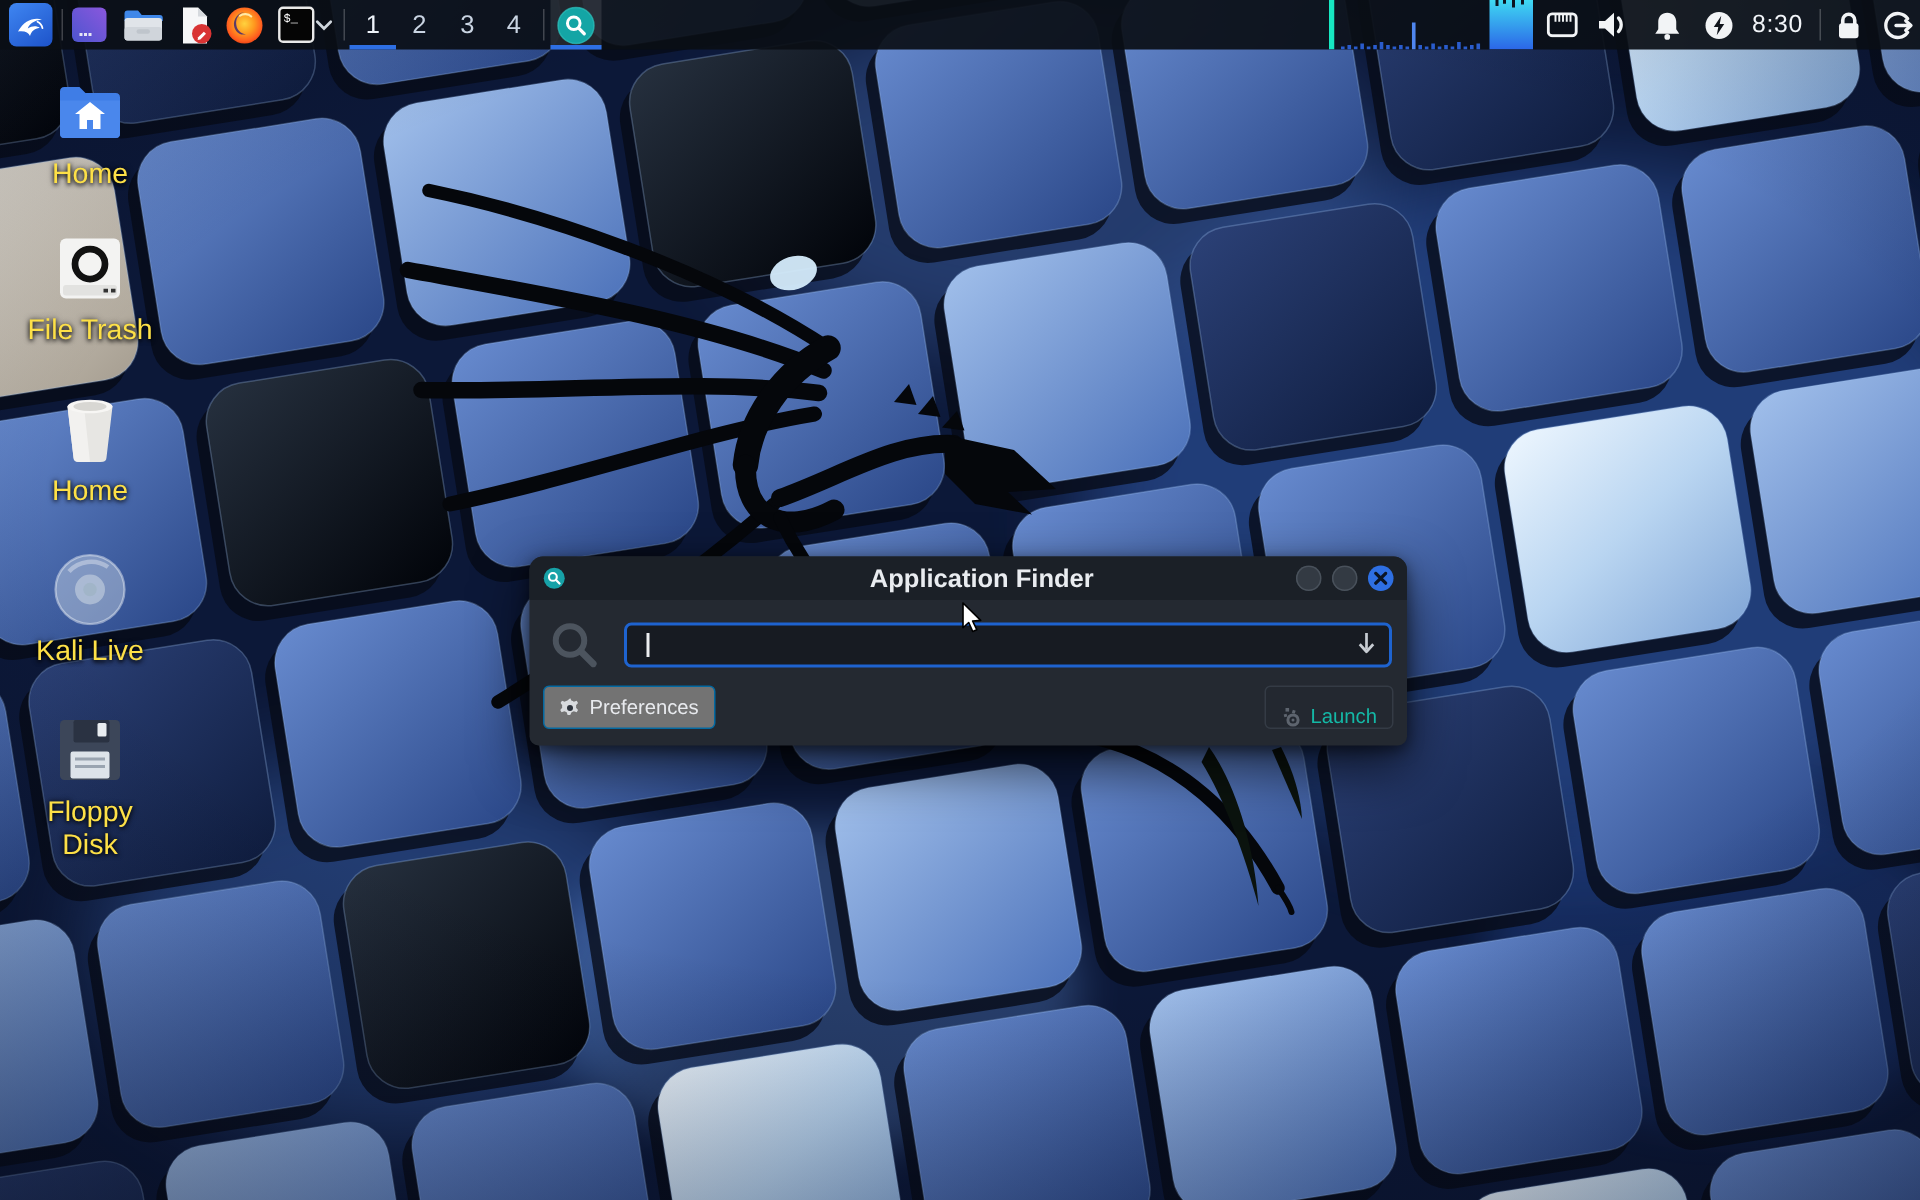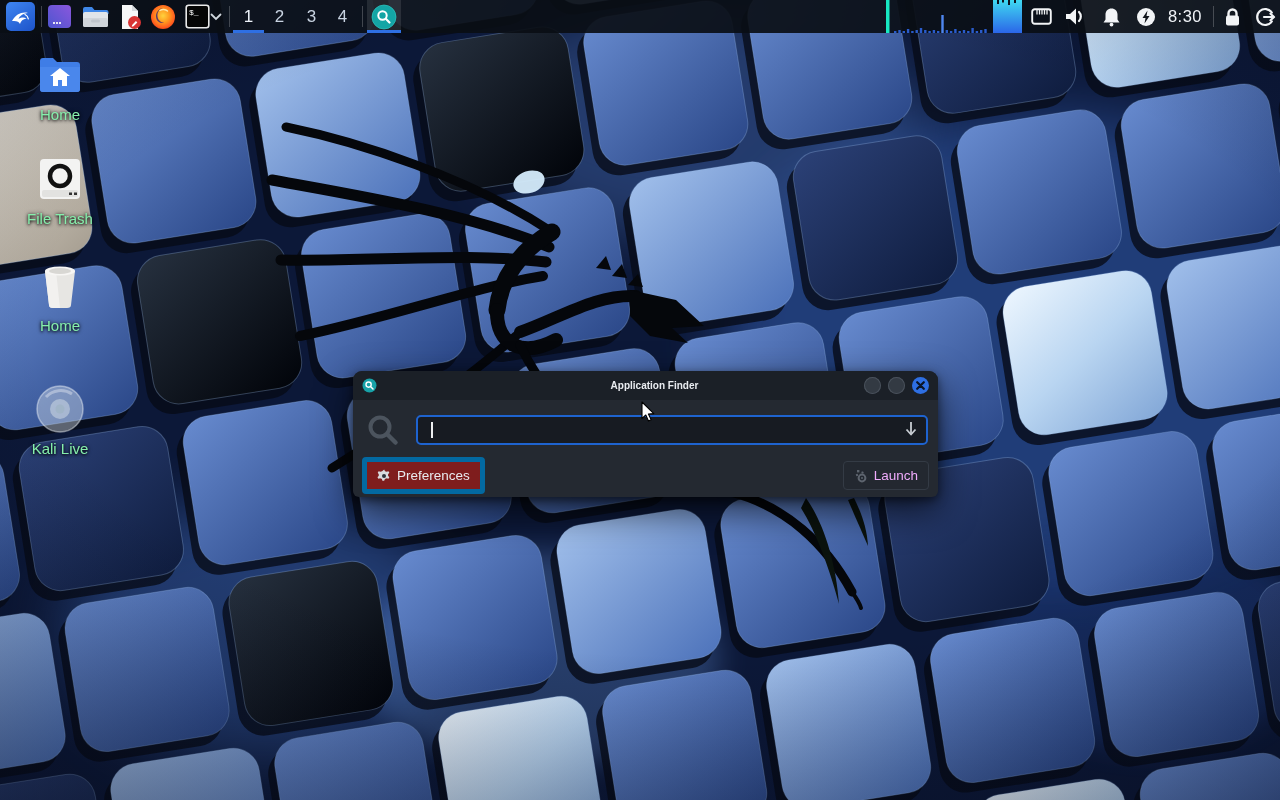--- a/index.html
+++ b/index.html
@@ -19,41 +19,41 @@
   .ws-btn{width:31px;font-size:17px;color:#c9d4e2;}
   .ws-btn.active{color:#eef3fa;}
   .ws-underline{position:absolute;left:0;bottom:0;width:100%;height:3px;background:#2e6fe3;}
   .appfinder-btn{left:367px;width:34px;background:rgba(255,255,255,.10);}
   .clock{font-size:16.5px;color:#f1f4f8;letter-spacing:.5px;}
   .tray{width:26px;}
 
   
   .desk-icon{position:absolute;left:12px;width:96px;text-align:center;z-index:5;cursor:default;}
   .di-glyph{width:50px;height:48px;margin:0 auto;display:flex;align-items:center;justify-content:center;}
-  .di-label{margin-top:7px;font-size:15px;color:#86efac;text-shadow:0 1px 3px rgba(0,0,0,.95),0 0 4px rgba(0,0,0,.7);}
+  .di-label{margin-top:7px;font-size:19px;color:#fde047;text-shadow:0 1px 3px rgba(0,0,0,.95),0 0 4px rgba(0,0,0,.7);}
 
   
   #appfinder{position:absolute;left:353px;top:371px;width:585px;height:126px;background:#242931;
     border-radius:9px 9px 6px 6px;box-shadow:0 14px 36px rgba(0,0,0,.66),0 3px 10px rgba(0,0,0,.5);z-index:20;}
   .titlebar{position:relative;height:29px;background:#1b2027;border-radius:9px 9px 0 0;display:flex;align-items:center;padding:0 9px;}
-  .win-title{position:absolute;left:0;right:0;text-align:center;font-size:10px;font-weight:bold;color:#e9ecf0;pointer-events:none;padding-left:18px;}
+  .win-title{position:absolute;left:0;right:0;text-align:center;font-size:17px;font-weight:bold;color:#e9ecf0;pointer-events:none;padding-left:18px;}
   .tb-btns{margin-left:auto;display:flex;gap:7px;z-index:2;}
   .tb-btn{width:17px;height:17px;border-radius:50%;background:#333a43;box-shadow:inset 0 0 0 1px #49515b;}
   .tb-btn.close{background:#2e6fe3;box-shadow:none;display:flex;align-items:center;justify-content:center;}
   .af-row1{display:flex;align-items:center;padding:13px 10px 0 13px;}
   .af-search-glyph{flex:0 0 34px;height:34px;margin-right:16px;}
   .af-input-wrap{flex:1;height:26px;background:#171b22;border:2px solid #1e63cf;border-radius:5px;position:relative;display:flex;align-items:center;padding:0 26px 0 12px;}
   .af-input{flex:1;background:transparent;border:none;outline:none;color:#e8eaec;font-size:14px;font-family:"Liberation Sans",sans-serif;padding:0;}
   .caret{position:absolute;left:13px;top:5px;width:1.5px;height:16px;background:#eceef0;animation:blink 1.1s steps(1) infinite;}
   @keyframes blink{50%{opacity:0;}}
   .af-arrow{position:absolute;right:7px;top:3px;}
   .af-row2{display:flex;justify-content:space-between;align-items:center;padding:10px 9px 0 9px;}
   .af-btn{height:27px;display:flex;align-items:center;gap:6px;padding:0 10px;border-radius:4px;font-size:13.5px;}
-  .af-btn.pref{background:#7f1d1d;border:5px solid #0369a1;color:#e8eaee;}
-  .af-btn.launch{background:#232830;border:1px solid #343b45;color:#f0abfc;}
+  .af-btn.pref{background:#737373;border:1px solid #0369a1;color:#e8eaee;}
+  .af-btn.launch{background:#232830;border:1px solid #343b45;color:#14b8a6;align-items:flex-end;}
 
   #cursor{position:absolute;left:641px;top:401px;z-index:50;pointer-events:none;}
 </style>
 </head>
 <body>
 
 <div id="desktop">
 
   <svg id="wallpaper" viewBox="0 0 1280 800">
     <defs>
@@ -302,33 +302,46 @@
       <svg width="44" height="46" viewBox="0 0 44 46">
         <path d="M7 8 L11 42 q0 3 4 3 h14 q4 0 4 -3 L37 8 Z" fill="#e7e6e3"></path>
         <path d="M7 8 L11 42 q0 3 4 3 h7 L18 8 Z" fill="#f2f1ef"></path>
         <ellipse cx="22" cy="8" rx="15" ry="4.5" fill="#f7f6f4"></ellipse>
         <ellipse cx="22" cy="8" rx="11" ry="3" fill="#d8d7d3"></ellipse>
       </svg>
     </div>
     <div class="di-label">Home</div>
   </div>
 
-  <div class="desk-icon" style="top:385px">
+  <div class="desk-icon" style="top:369px">
     <div class="di-glyph">
       <svg width="48" height="48" viewBox="0 0 48 48">
         <circle cx="24" cy="24" r="23" fill="#dfe8f0" opacity="0.40"></circle>
         <circle cx="24" cy="24" r="23" fill="none" stroke="#f2f6fa" stroke-width="1.5" opacity="0.45"></circle>
         <circle cx="24" cy="24" r="10" fill="#cdd9e4" opacity="0.55"></circle>
         <circle cx="24" cy="24" r="4.5" fill="#9fb4c6" opacity="0.8"></circle>
         <path d="M10 12 A 20 20 0 0 1 36 9" stroke="#ffffff" stroke-width="3" fill="none" opacity="0.35"></path>
       </svg>
     </div>
     <div class="di-label">Kali Live</div>
   </div>
 
+  <div class="desk-icon" style="top:476px">
+    <div class="di-glyph">
+      <svg width="42" height="42" viewBox="0 0 42 42">
+        <rect x="1" y="1" width="40" height="40" rx="3" fill="#3c4659"></rect>
+        <rect x="10" y="1" width="24" height="15" rx="1.5" fill="#2a3242"></rect>
+        <rect x="26" y="3" width="6" height="9" rx="1" fill="#e8ecf0"></rect>
+        <rect x="8" y="22" width="26" height="18" rx="1.5" fill="#dde3e9"></rect>
+        <rect x="11" y="26" width="20" height="2" fill="#9aa4b0"></rect>
+        <rect x="11" y="31" width="20" height="2" fill="#9aa4b0"></rect>
+      </svg>
+    </div>
+    <div class="di-label">Floppy Disk</div>
+  </div>
 
   <div id="panel">
     <div class="p-abs kali-btn">
       <div class="kali-chip">
         <svg width="24" height="24" viewBox="0 0 24 24">
           <path d="M4 16 C 8 9, 14 6.5, 20 8 C 15 8.5, 11.5 11, 10.5 14 C 13.5 12, 16.5 12.2, 18.5 13.5 C 15 14, 12.8 16, 12 19 C 11 16.5, 8.5 15.5, 4 16 Z" fill="#fff"></path>
           <path d="M17 9.5 C 19 10.5, 20 12, 20.3 13.8" stroke="#fff" stroke-width="1.2" fill="none" stroke-linecap="round"></path>
         </svg>
       </div>
     </div>

